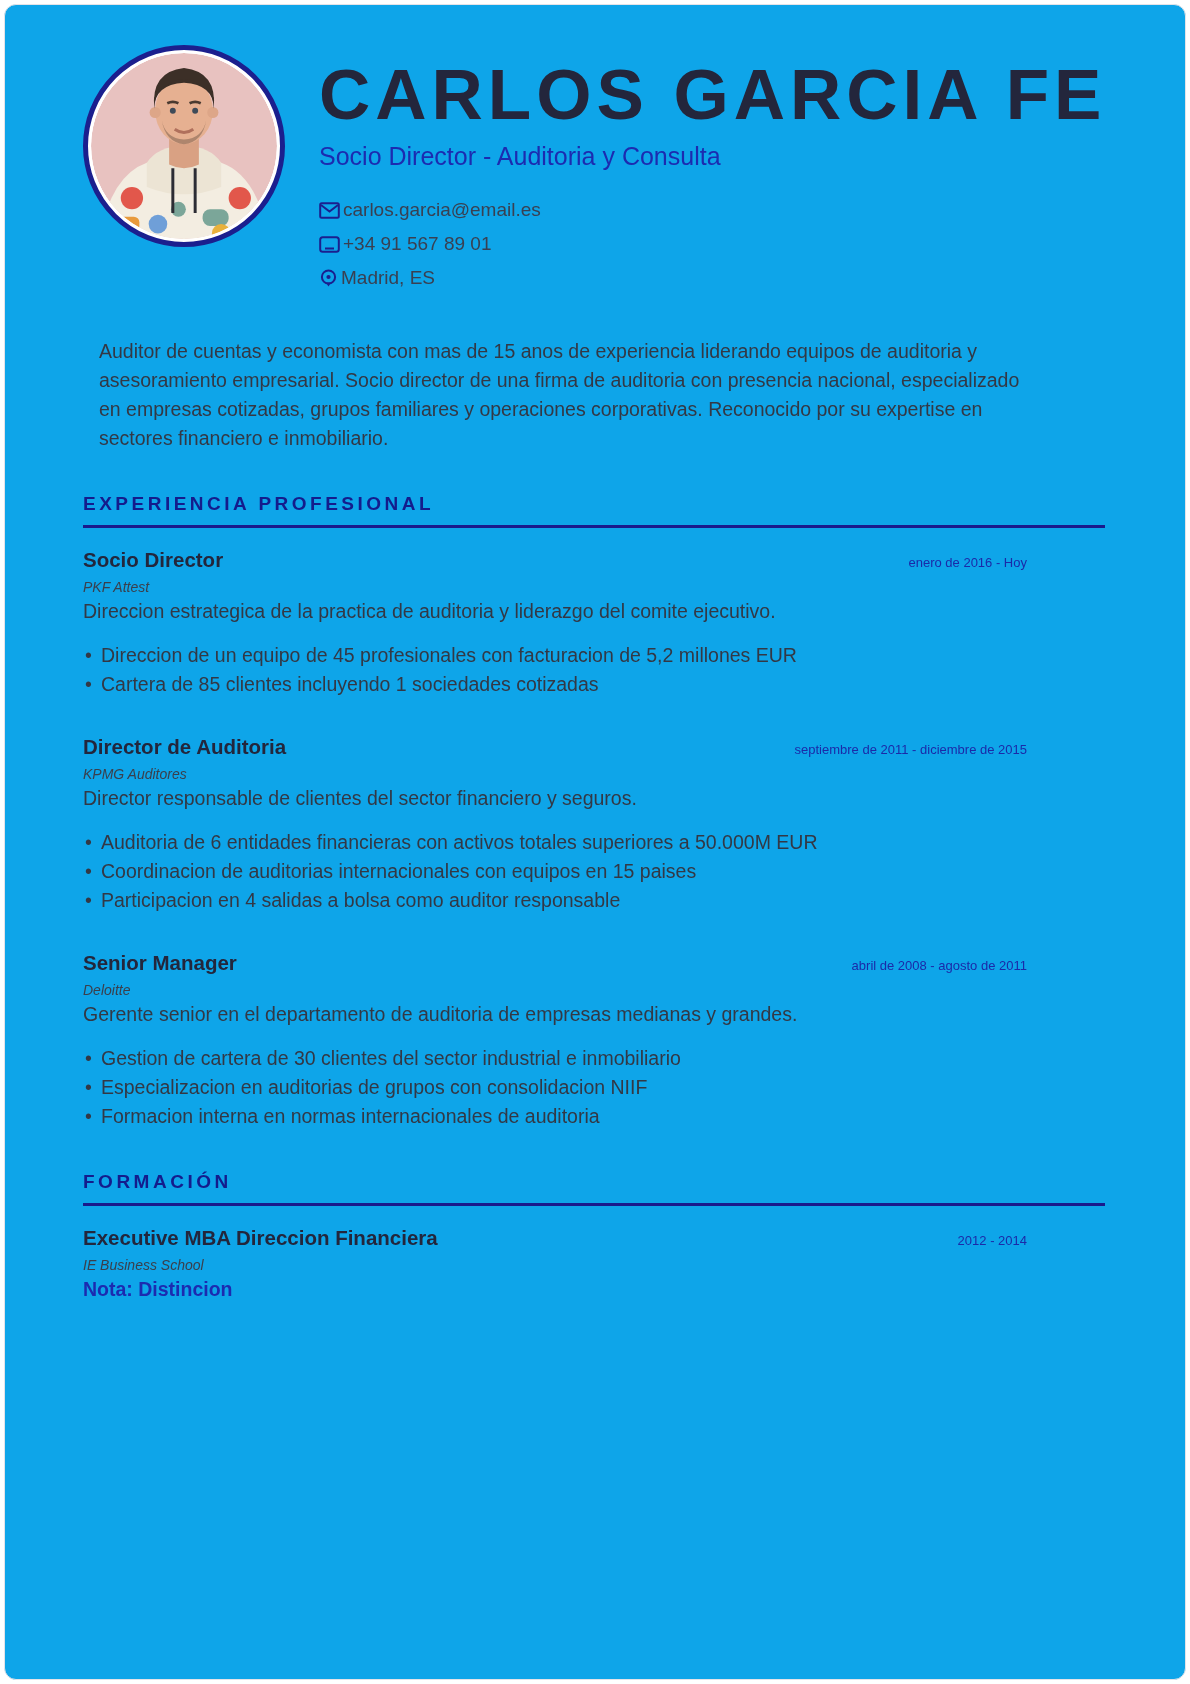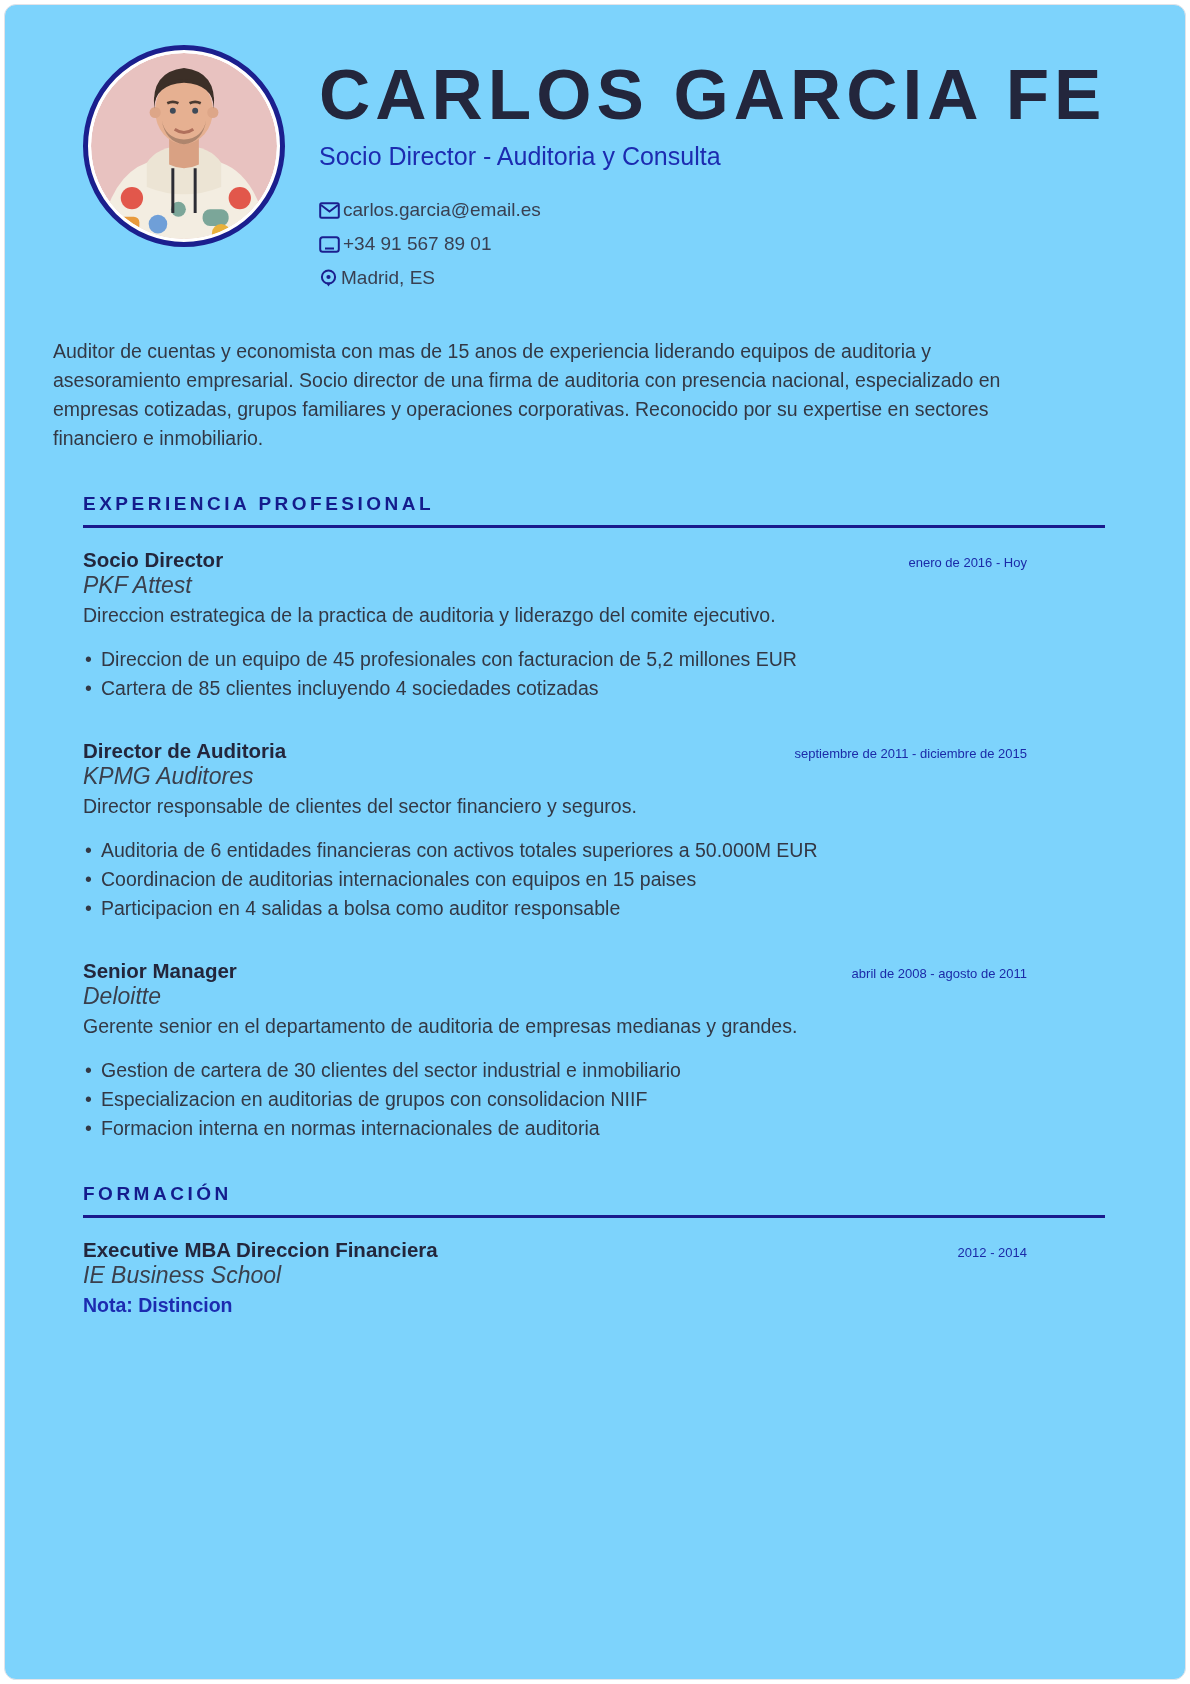--- a/index.html
+++ b/index.html
@@ -11,21 +11,21 @@
   body {
     width: 1190px;
     height: 1684px;
     position: relative;
   }
   .page {
     position: absolute;
     left: 4px; top: 4px; right: 4px; bottom: 4px;
     border: 1px solid #e3e3e8;
     border-radius: 12px;
-    background: #7dd3fc;
+    background: #0ea5e9;
     overflow: hidden;
   }
 
   
   .header {
     display: flex;
     align-items: flex-start;
     padding: 40px 0 0 78px;
     gap: 34px;
   }
@@ -66,21 +66,21 @@
     align-items: center;
     gap: 3px;
     margin-bottom: 12px;
     font-size: 19px;
     color: #394052;
   }
   .contact-row svg { display: block; }
 
   
   .summary {
-    margin: 36px 158px 0 48px;
+    margin: 36px 158px 0 94px;
     font-size: 19.5px;
     line-height: 29px;
     color: #333845;
   }
 
   
   .section {
     margin: 40px 80px 0 78px;
   }
   .section-heading {
@@ -109,21 +109,22 @@
     font-size: 20.5px;
     font-weight: bold;
     color: #23263c;
   }
   .entry-dates {
     font-size: 13px;
     color: #1b2aa8;
     white-space: nowrap;
   }
   .entry-company {
-    font-size: 23px;
+    margin-top: 7px;
+    font-size: 14px;
     font-style: italic;
     color: #3a3f4c;
   }
   .entry-desc {
     margin-top: 2px;
     font-size: 19.5px;
     line-height: 28px;
     color: #333845;
   }
   ul.bullets {
@@ -249,21 +250,21 @@
 
     <div class="entry">
       <div class="entry-head">
         <span class="entry-title">Socio Director</span>
         <span class="entry-dates">enero de 2016 - Hoy</span>
       </div>
       <div class="entry-company">PKF Attest</div>
       <div class="entry-desc">Direccion estrategica de la practica de auditoria y liderazgo del comite ejecutivo.</div>
       <ul class="bullets">
         <li>Direccion de un equipo de 45 profesionales con facturacion de 5,2 millones EUR</li>
-        <li>Cartera de 85 clientes incluyendo 4 sociedades cotizadas</li>
+        <li>Cartera de 85 clientes incluyendo 1 sociedades cotizadas</li>
       </ul>
     </div>
 
     <div class="entry">
       <div class="entry-head">
         <span class="entry-title">Director de Auditoria</span>
         <span class="entry-dates">septiembre de 2011 - diciembre de 2015</span>
       </div>
       <div class="entry-company">KPMG Auditores</div>
       <div class="entry-desc">Director responsable de clientes del sector financiero y seguros.</div>

